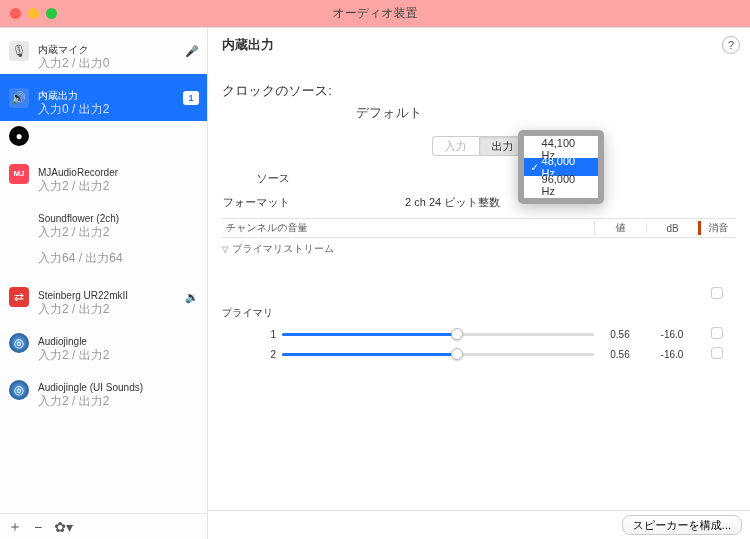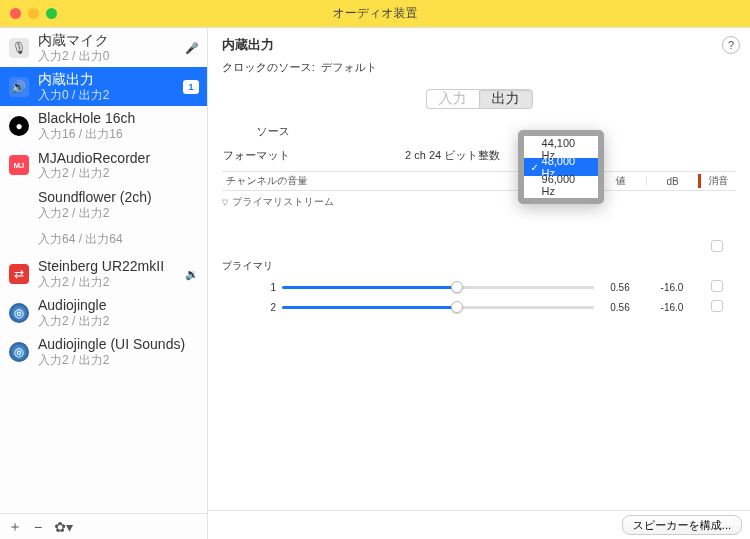--- a/index.html
+++ b/index.html
@@ -1,19 +1,19 @@
 <!DOCTYPE html>
 <html><head>
 <meta charset="utf-8">
 <style>
 * { margin: 0; padding: 0; box-sizing: border-box; }
 body { font-family: -apple-system, "Hiragino Sans", sans-serif; font-size: 12px; color: #333; background: #fff; width: 750px; height: 539px; overflow: hidden; display: flex; flex-direction: column; }
 
 
-.titlebar { height: 28px; display: flex; align-items: center; padding: 0 8px; border-bottom: 1px solid #e0e0e0; background: #fde047; position: relative; }
+.titlebar { height: 28px; display: flex; align-items: center; padding: 0 8px; border-bottom: 1px solid #e0e0e0; background: #fca5a5; position: relative; }
 .traffic { display: flex; gap: 7px; position: absolute; left: 10px; }
 .t-btn { width: 11px; height: 11px; border-radius: 50%; }
 .t-close { background: #ff5f57; }
 .t-min { background: #febc2e; }
 .t-max { background: #28c840; }
 .wintitle { flex: 1; text-align: center; font-size: 12px; color: #444; }
 
 
 .body { flex: 1; display: flex; min-height: 0; }
 .sidebar { width: 208px; border-right: 1px solid #e4e4e4; display: flex; flex-direction: column; background: #fdfdfd; }
@@ -24,38 +24,38 @@
 .icon-slot { width: 22px; height: 22px; display: flex; align-items: center; justify-content: center; }
 .dev-icon { width: 20px; height: 20px; border-radius: 4px; display: flex; align-items: center; justify-content: center; font-size: 12px; }
 .ic-mic { background: #e8e8e8; color: #555; }
 .ic-speaker { background: #3b82f6; color: #fff; }
 .ic-blackhole { background: #000; color: #fff; border-radius: 50%; }
 .ic-mj { background: #ff4757; color: #fff; font-size: 8px; font-weight: bold; }
 .ic-generic { color: #888; }
 .ic-steinberg { background: #e53935; color: #fff; }
 .ic-audiojingle { background: radial-gradient(#6bb6ff,#0b3a6e); color: #fff; border-radius: 50%; }
 .dev-txt { flex: 1; line-height: 1.2; min-width: 0; }
-.dev-name { font-size: 14px; white-space: nowrap; overflow: hidden; text-overflow: ellipsis; }
+.dev-name { font-size: 10px; white-space: nowrap; overflow: hidden; text-overflow: ellipsis; margin-top: 12px; }
 .sub { font-size: 12px; color: #999; white-space: nowrap; }
 .badge { position: absolute; right: 8px; top: 50%; transform: translateY(-50%); }
 .badge-count { background: #fff; color: #1a73ff; border-radius: 3px; font-size: 9px; width: 16px; height: 14px; display: flex; align-items: center; justify-content: center; font-weight: bold; }
 .badge-ind { font-size: 11px; color: #1a73ff; }
 .sidebar-footer { height: 26px; border-top: 1px solid #e4e4e4; display: flex; align-items: center; padding: 0 8px; gap: 12px; font-size: 14px; color: #555; }
 .fbtn { cursor: default; }
 
 
 .main { flex: 1; display: flex; flex-direction: column; padding: 8px 0 0 0; min-width: 0; position: relative; }
 .header-row { display: flex; align-items: center; padding: 0 10px 6px 14px; }
 .dev-title { font-weight: 600; font-size: 13px; flex: 1; }
 .help { width: 18px; height: 18px; border: 1px solid #bbb; border-radius: 50%; display: flex; align-items: center; justify-content: center; font-size: 11px; color: #555; }
-.clock-row { display: flex; align-items: center; padding: 0 14px 8px; gap: 6px; font-size: 11px; }
+.clock-row { display: flex; align-items: center; padding: 0 14px 8px; gap: 24px; font-size: 13px; }
 .clock-label { color: #333; }
-.clock-val { color: #444; }
+.clock-val { color: #444; margin-top: 44px; }
 .seg { display: flex; margin: 6px auto 10px; }
-.seg button { font-size: 14px; height: 20px; padding: 0 12px; border: 1px solid #ccc; background: #fff; }
+.seg button { font-size: 11px; height: 20px; padding: 0 12px; border: 1px solid #ccc; background: #fff; }
 .seg button:first-child { border-radius: 4px 0 0 4px; border-right: none; color: #bbb; }
 .seg button:last-child { border-radius: 0 4px 4px 0; background: #fff; box-shadow: inset 0 1px 2px rgba(0,0,0,.1); }
 .seg button.active { background: #e5e5e5; font-weight: 400; color: #333; }
 
 .form-area { padding: 0 14px; font-size: 11px; position: relative; }
 .form-row { display: flex; align-items: center; gap: 6px; height: 24px; }
 .form-label { width: 68px; text-align: right; color: #333; }
 .form-suffix { color: #333; }
 .dropdown-trigger { padding: 1px 6px; }
 
@@ -128,24 +128,20 @@
     </div>
     <div class="badge">
             <div class="badge-count">1</div>
           </div>
 
     </div>
         <div class="dev">
     <div class="icon-slot">
       <div class="dev-icon ic-blackhole">●</div>
     </div>
-    <div class="dev-txt">
-      <div class="dev-name">BlackHole 16ch</div>
-      <div class="sub">入力16 / 出力16</div>
-    </div>
 
     </div>
         <div class="dev">
     <div class="icon-slot">
       <div class="dev-icon ic-mj">MJ</div>
     </div>
     <div class="dev-txt">
       <div class="dev-name">MJAudioRecorder</div>
       <div class="sub">入力2 / 出力2</div>
     </div>

